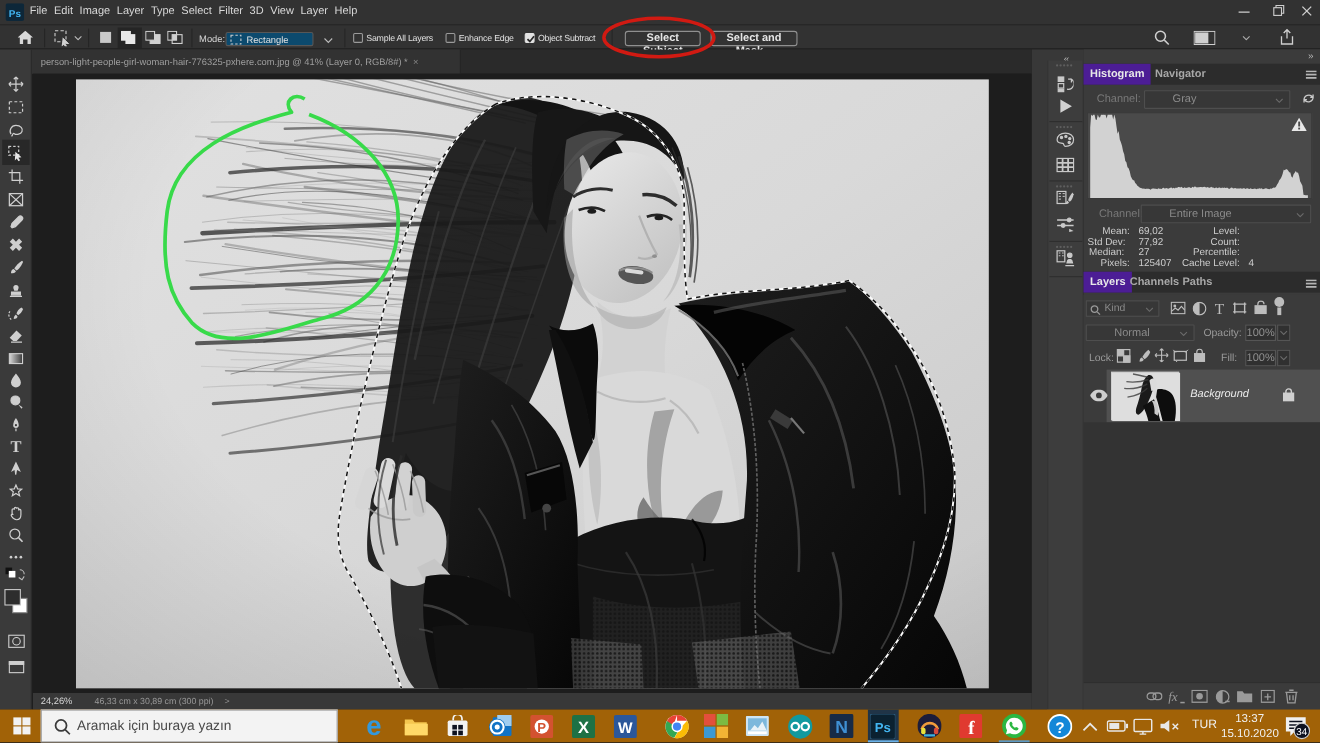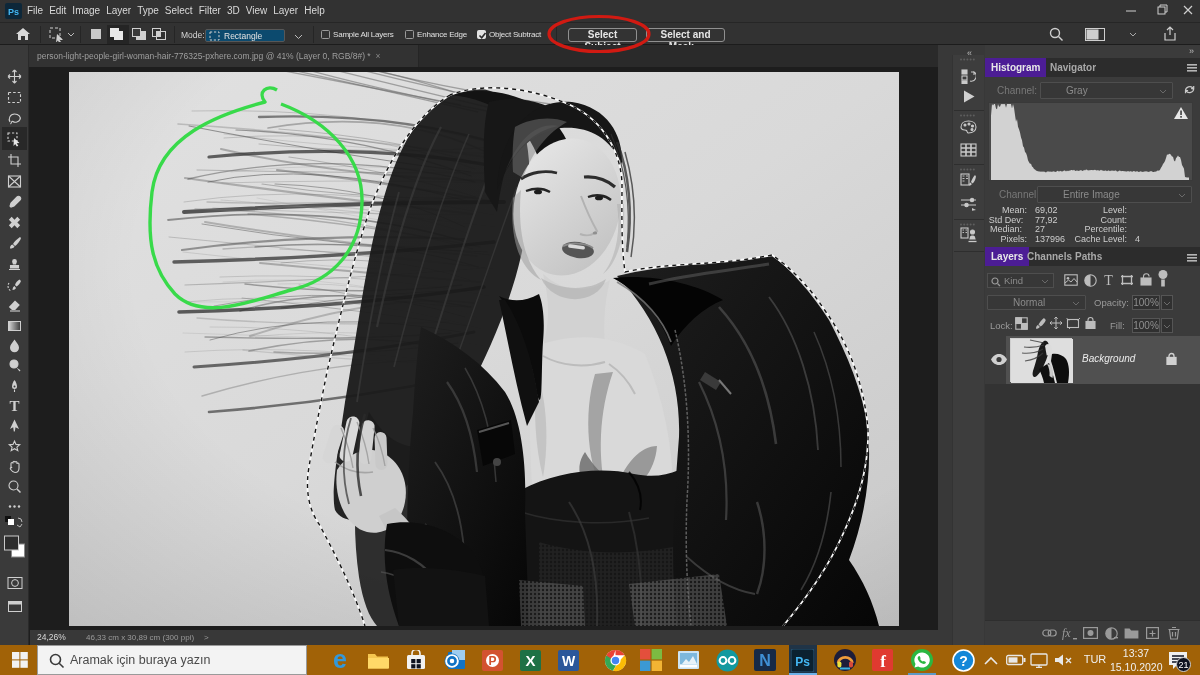--- a/index.html
+++ b/index.html
@@ -655,21 +655,21 @@
           <path d="M1 1 L4 4 L7 1"></path>
         </svg></div>
 <div style="position:absolute;left:0;top:160px;width:215px;font-size:9px;color:#cdcdcd">
   <div style="position:absolute;left:0;top:0;width:42px;text-align:right">Mean:</div>
         <div style="position:absolute;left:50px;top:0">69,02</div>
   <div style="position:absolute;left:0;top:9.5px;width:42px;text-align:center">Std Dev:</div>
         <div style="position:absolute;left:50px;top:9.5px">77,92</div>
   <div style="position:absolute;left:0;top:19px;width:42px;text-align:center">Median:</div>
         <div style="position:absolute;left:50px;top:19px">27</div>
   <div style="position:absolute;left:0;top:28.5px;width:42px;text-align:right">Pixels:</div>
-        <div style="position:absolute;left:50px;top:28.5px">137996</div>
+        <div style="position:absolute;left:50px;top:28.5px">125407</div>
   <div style="position:absolute;left:60px;top:0;width:82px;text-align:right">Level:</div>
   <div style="position:absolute;left:60px;top:9.5px;width:82px;text-align:right">Count:</div>
   <div style="position:absolute;left:60px;top:19px;width:82px;text-align:right">Percentile:</div>
   <div style="position:absolute;left:60px;top:28.5px;width:82px;text-align:right">Cache Level:</div>
         <div style="position:absolute;left:150px;top:28.5px">4</div>
 </div>
 
 <div class="ptabs" style="top:202px"></div>
 <div class="ptab act" style="left:0;top:202px">Layers</div>
 <div class="ptab" style="left:36px;top:202px;background:none">Channels</div>
@@ -932,18 +932,18 @@
 <svg style="position:absolute;left:1054px;top:8px" width="19" height="14">
         <path d="M1 5 h3.5 L9 1.5 v11 L4.5 9 H1z" fill="#e8e8e8"></path>
         <path d="M12 5 l5 5 M17 5 l-5 5" stroke="#e8e8e8" stroke-width="1.4"></path>
       </svg>
 <div style="position:absolute;left:1080px;top:8px;width:30px;text-align:center;font-size:11px;color:#f0f0f0">TUR</div>
 <div style="position:absolute;left:1110px;top:1px;width:52px;text-align:center;font-size:10.5px;color:#f0f0f0;line-height:14px">13:37<br>15.10.2020</div>
 <svg style="position:absolute;left:1168px;top:6px" width="20" height="18">
         <path d="M1 1 h18 v13 h-10 l-4 4 v-4 h-4 z" fill="#f0f0f0"></path>
         <path d="M4 5 h12 M4 8 h12 M4 11 h7" stroke="#0e1220" stroke-width="1.4"></path>
       </svg>
-<div style="position:absolute;left:1176px;top:12px;width:15px;height:15px;border-radius:50%;border:1px solid #cfcfcf;background:#0e1220;color:#fff;font-size:9px;text-align:center;line-height:14px">21</div>
+<div style="position:absolute;left:1176px;top:12px;width:15px;height:15px;border-radius:50%;border:1px solid #cfcfcf;background:#0e1220;color:#fff;font-size:9px;text-align:center;line-height:14px">34</div>
 </div>
 
 <svg class="abs" style="left:546px;top:14px" width="106" height="40" fill="none">
       <ellipse cx="53" cy="20" rx="50" ry="17.5" stroke="#d11a12" stroke-width="3.2"></ellipse>
     </svg>
 </div>
 </body></html>

